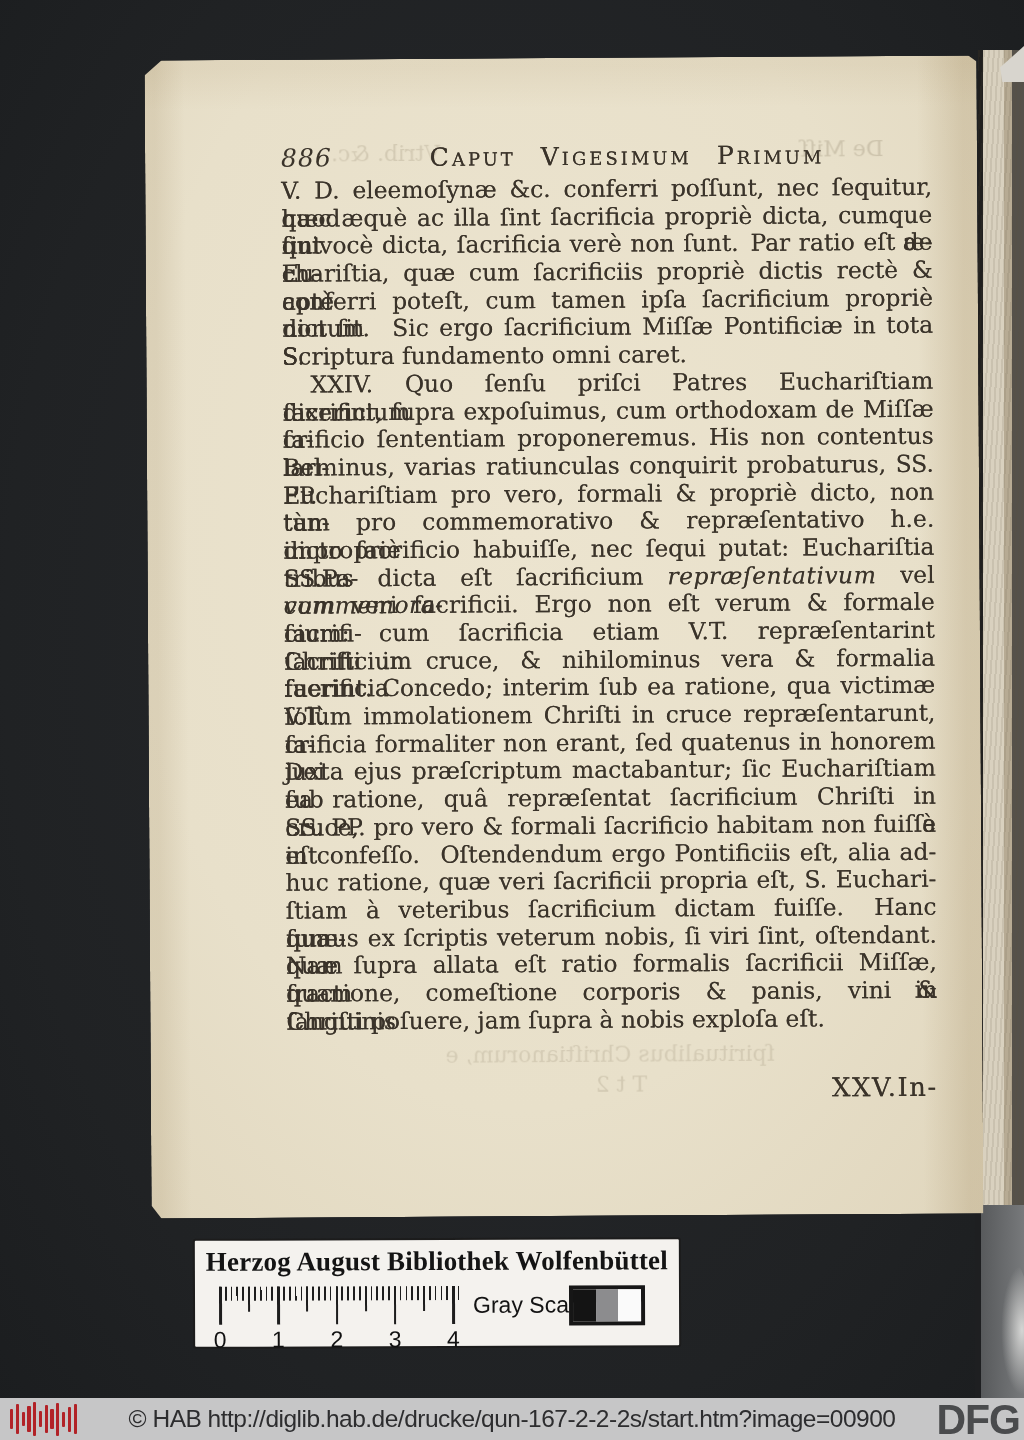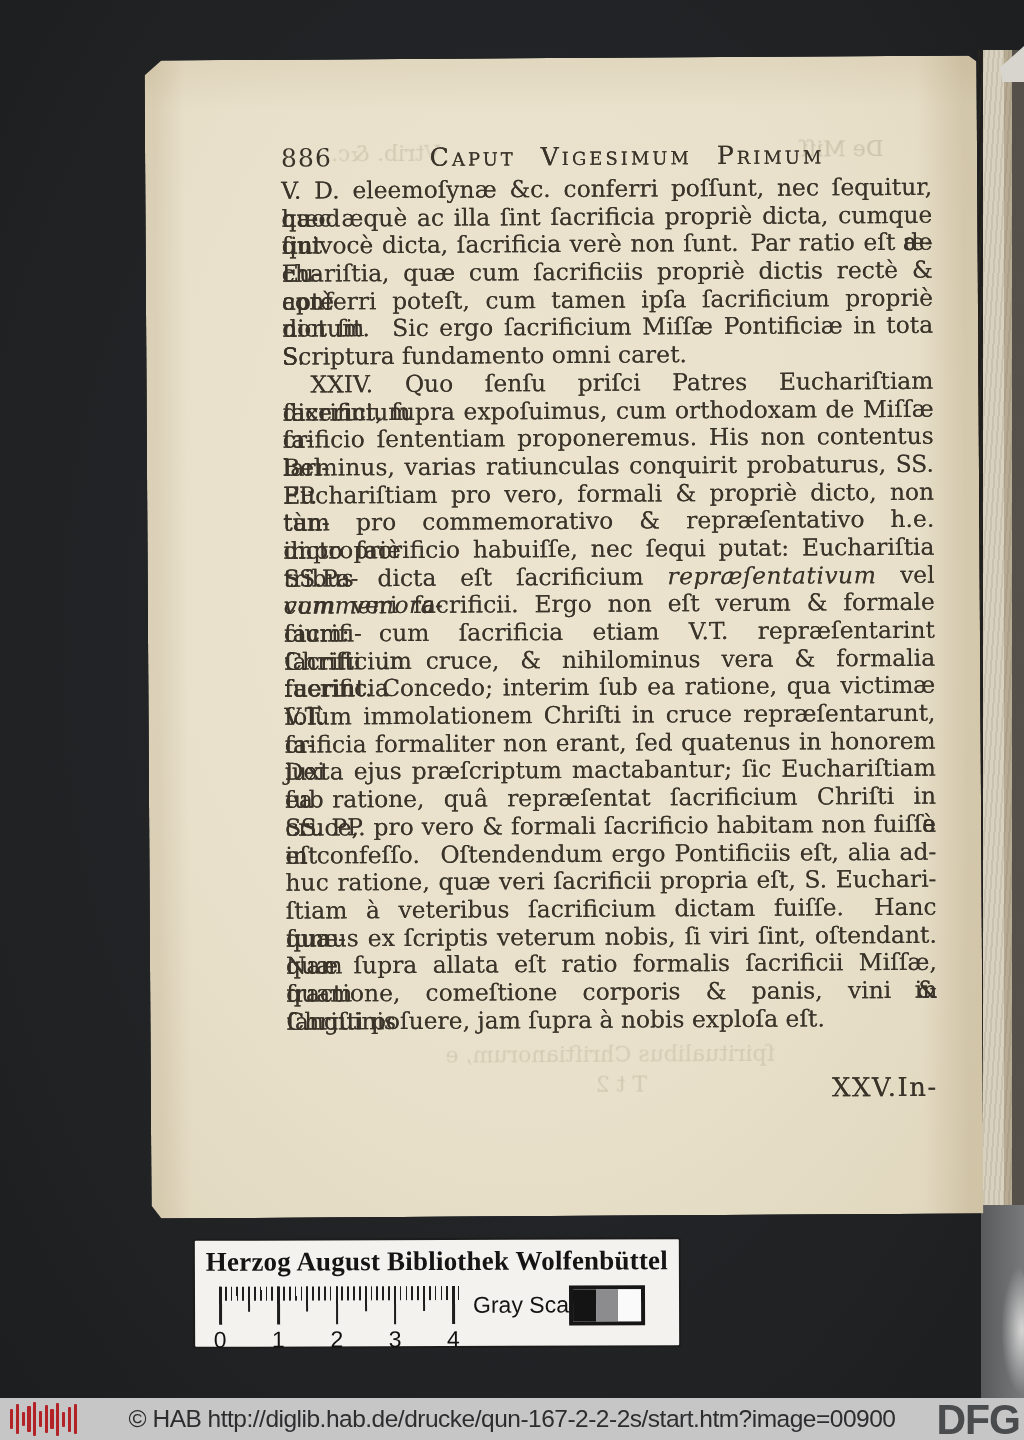--- a/index.html
+++ b/index.html
@@ -24,21 +24,21 @@
   .page{position:absolute;left:148px;top:58px;width:832px;height:1158px;
     background:
       linear-gradient(to right, rgba(140,115,70,.14) 0 10px, rgba(0,0,0,0) 40px),
       linear-gradient(to left, rgba(150,125,80,.22) 0 14px, rgba(0,0,0,0) 60px),
       linear-gradient(to bottom, rgba(160,135,90,.10) 0 8px, rgba(0,0,0,0) 50px),
       radial-gradient(ellipse at 45% 40%, #ece4cf 0%, #e8e0ca 60%, #e0d6bd 100%);
     clip-path:polygon(17px 0, 99% 0, 100% 6px, 100% 100%, 10px 100%, 0 calc(100% - 13px), 0 15px);
     transform:rotate(-0.35deg);
     color:#3a332a;}
   .page-head{position:absolute;left:136px;top:84px;width:652px;height:30px;}
-  .pagenum{position:absolute;left:0;top:0;font-size:25px;letter-spacing:1px;}
+  .pagenum{position:absolute;left:0;top:0;font-size:25px;letter-spacing:1px;font-style:italic;}
   .head-title{position:absolute;left:40px;right:0;text-align:center;font-size:25px;
     font-variant:small-caps;letter-spacing:3px;word-spacing:14px;
     text-shadow:0 0 .5px rgba(58,49,38,.9);}
   .body-text{position:absolute;left:136px;top:118px;width:651px;font-size:23.4px;line-height:27.7px;
     text-shadow:0 0 .5px rgba(58,49,38,.75);}
   .tline{text-align:justify;text-align-last:justify;white-space:normal;height:27.7px;overflow:visible;}
   .tline.last{text-align-last:left;}
   .tline.indent{text-indent:28px;}
   .it{font-style:italic;letter-spacing:.5px;}
   .catchword{position:absolute;left:136px;top:1016px;width:651px;text-align:right;

